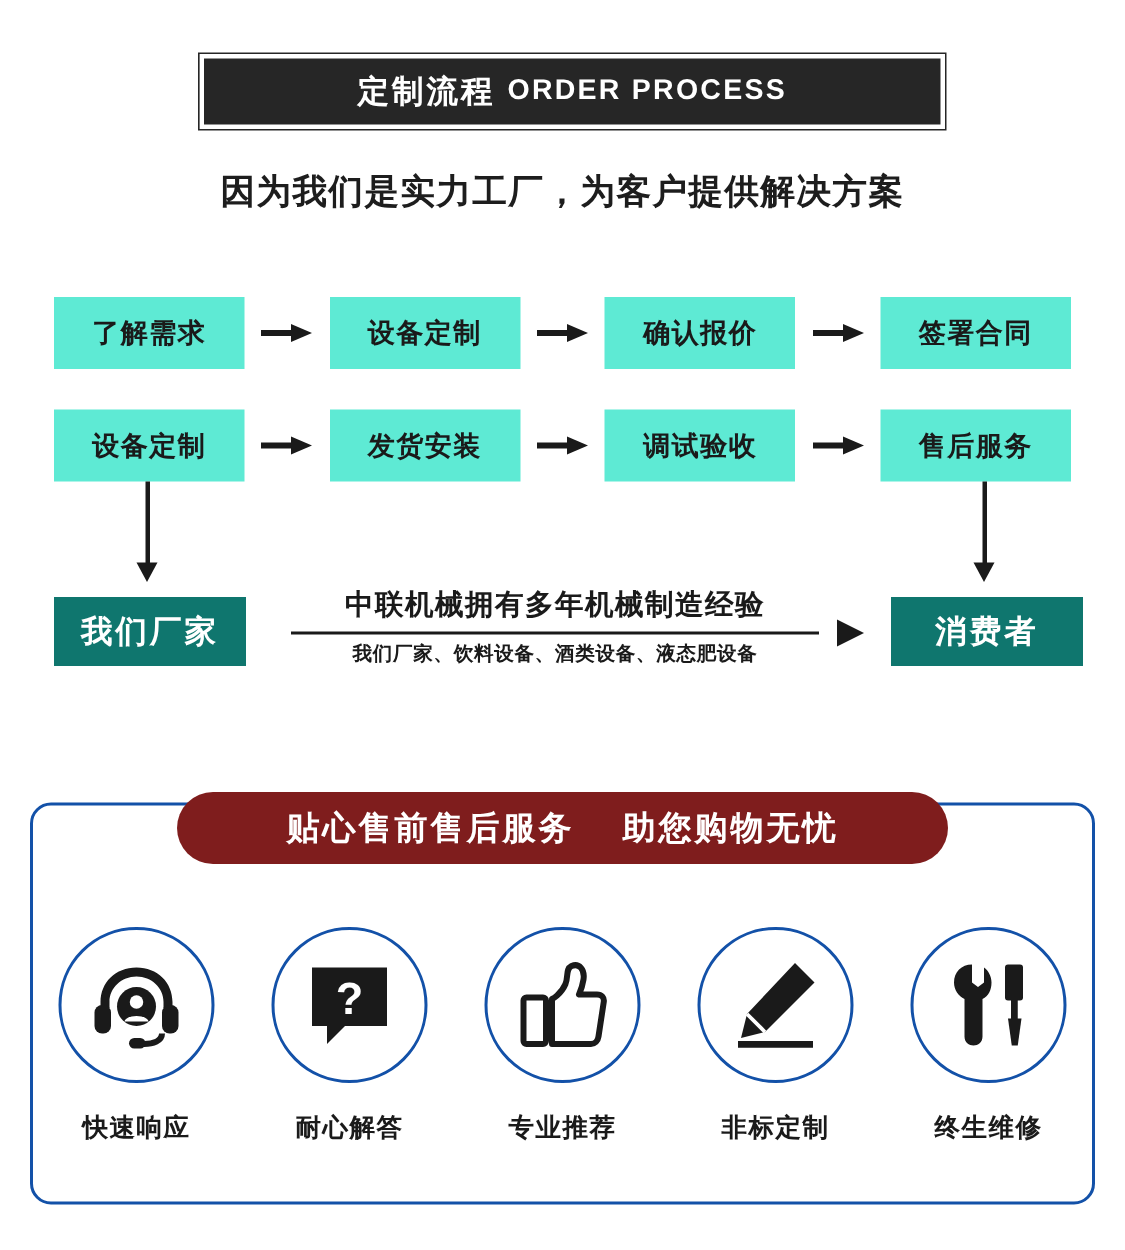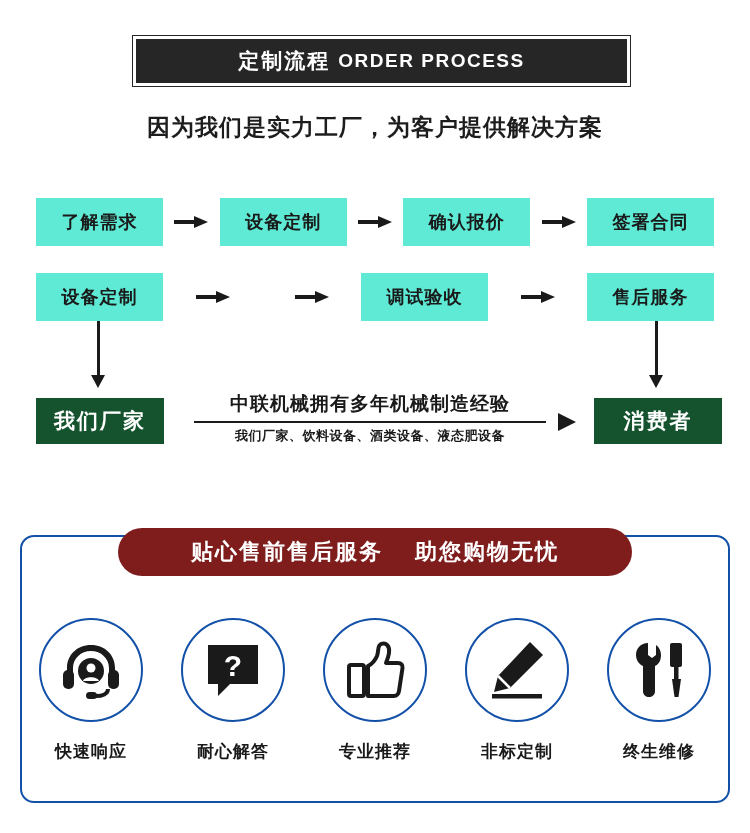--- a/index.html
+++ b/index.html
@@ -147,21 +147,21 @@
     border-right: 7px solid transparent;
     border-top: 13px solid #1a1a1a;
   }
 
   
   .endpoint {
     position: absolute;
     top: 398px;
     width: 128px;
     height: 46px;
-    background: #14532d;
+    background: #0f766e;
     display: flex;
     align-items: center;
     justify-content: center;
     color: #ffffff;
     font-size: 21px;
     font-weight: bold;
     letter-spacing: 2px;
   }
   .endpoint.left { left: 36px; }
   .endpoint.right { left: 594px; }
@@ -289,20 +289,21 @@
       <div class="arrow-right"></div>
     </div>
   <div class="flow-box">签署合同</div>
 </div>
 
 <div class="flow-row row2">
   <div class="flow-box">设备定制</div>
   <div class="arrow-gap">
       <div class="arrow-right"></div>
     </div>
+  <div class="flow-box">发货安装</div>
   <div class="arrow-gap">
       <div class="arrow-right"></div>
     </div>
   <div class="flow-box">调试验收</div>
   <div class="arrow-gap">
       <div class="arrow-right"></div>
     </div>
   <div class="flow-box">售后服务</div>
 </div>
 

